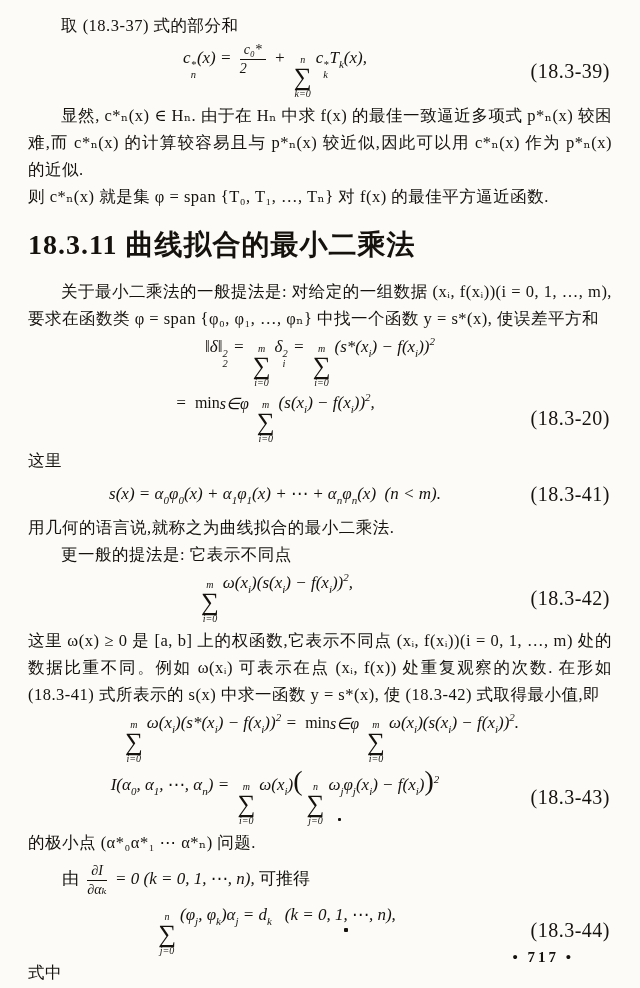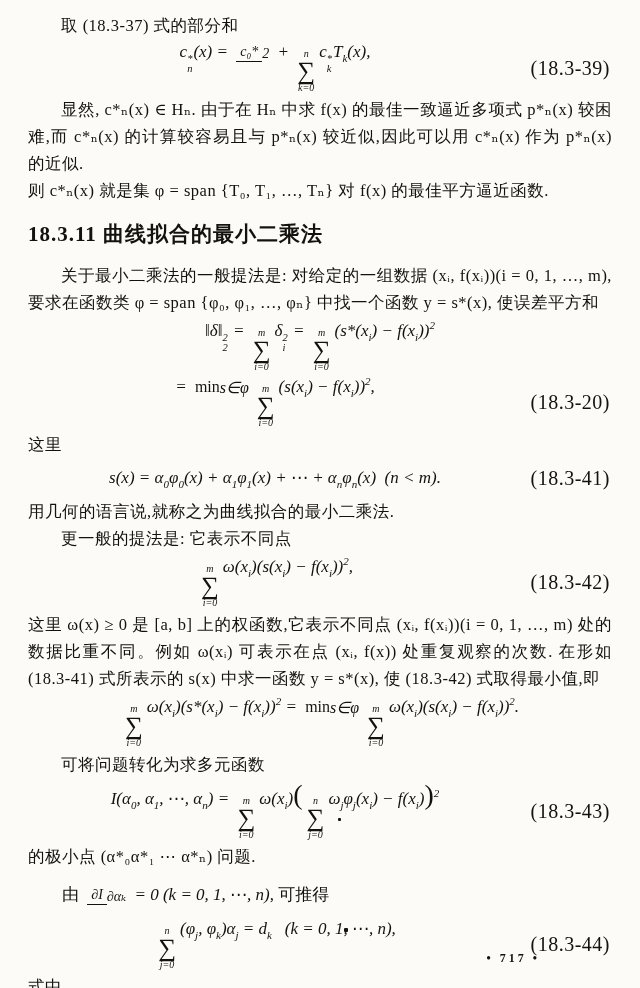--- a/index.html
+++ b/index.html
@@ -9,21 +9,21 @@
     font-family:"Liberation Serif","DejaVu Serif","DejaVu Sans",serif;
     position:relative;
   }
   .page{padding:12px 28px 0 28px;position:relative;}
   .para{
     font-size:16.5px;line-height:27px;margin:0;text-align:justify;
     letter-spacing:0.5px;
   }
   .indent{text-indent:2em;}
   .section-heading{
-    font-size:21px;font-weight:bold;margin:16px 0 14px 0;
+    font-size:28px;font-weight:bold;margin:16px 0 14px 0;
     letter-spacing:1px;
   }
   
   .eq{
     position:relative;display:flex;justify-content:center;align-items:center;
     min-height:46px;margin:3px 0;font-size:17px;font-style:italic;
     padding-right:90px; 
   }
   .eq.no-eqno{padding-right:0;}
   .eq.left-row{justify-content:flex-start;padding-left:2em;padding-right:0;min-height:42px;}
@@ -33,33 +33,33 @@
   }
   
   .m-txt{white-space:pre;}
   .m-rm{font-style:normal;white-space:pre;}
   .m-sum{display:inline-flex;flex-direction:column;align-items:center;margin:0 4px;font-style:normal;}
   .m-sum .m-lim{font-size:10px;line-height:11px;font-style:italic;letter-spacing:0;}
   .m-sum .m-sigma{font-size:25px;line-height:23px;}
   .m-min{display:inline-flex;align-items:center;margin:0 4px;}
   .m-min .m-word{font-style:normal;font-size:16px;line-height:16px;}
   .m-min .m-under{font-size:16px;line-height:11px;font-family:Liberation Serif, serif;}
-  .m-frac{display:inline-flex;flex-direction:row;align-items:flex-end;vertical-align:middle;margin:0 4px;}
+  .m-frac{display:inline-flex;flex-direction:column;align-items:flex-start;vertical-align:middle;margin:0 4px;}
   .m-frac .m-num{border-bottom:1.4px solid #15120e;padding:0 4px 1px 4px;font-size:14px;line-height:16px;}
   .m-frac .m-den{padding-top:1px;font-size:14px;line-height:16px;}
   .m-ss{display:inline-flex;flex-direction:column;align-items:flex-start;vertical-align:-5px;margin-right:1px;}
   .m-ss .m-ss-sup,.m-ss .m-ss-sub{font-size:10.5px;line-height:10px;}
   .m-sub{font-size:11px;vertical-align:-5px;}
   .m-sup{font-size:11px;vertical-align:7px;}
   .m-bigp{font-size:28px;font-weight:400;line-height:1;font-style:normal;transform:scaleY(1.05);}
   
   .footer{
     position:absolute;left:0;right:0;bottom:22px;
-    text-align:right;padding-right:100px;
-    font-size:12px;font-weight:bold;letter-spacing:3px;
+    text-align:right;padding-right:66px;
+    font-size:15px;font-weight:bold;letter-spacing:3px;
   }
   .scan-dot{
     position:absolute;width:4px;height:4px;background:#15120e;border-radius:1px;
   }
   .dot-a{left:344px;top:928px;}
   .dot-b{left:338px;top:818px;width:3px;height:3px;}
 </style>
 </head>
 <body>
 
@@ -152,21 +152,20 @@
         </span><span class="m-txt">ω(x</span><span class="m-sub">i</span><span class="m-txt">)(s*(x</span><span class="m-sub">i</span><span class="m-txt">) − f(x</span><span class="m-sub">i</span><span class="m-txt">))</span><span class="m-sup">2</span><span class="m-txt"> = </span><span class="m-min">
           <span class="m-word">min</span>
           <span class="m-under">s∈φ</span>
         </span><span class="m-sum">
           <span class="m-lim">m</span>
           <span class="m-sigma">∑</span>
           <span class="m-lim">i=0</span>
         </span><span class="m-txt">ω(x</span><span class="m-sub">i</span><span class="m-txt">)(s(x</span><span class="m-sub">i</span><span class="m-txt">) − f(x</span><span class="m-sub">i</span><span class="m-txt">))</span><span class="m-sup">2</span><span class="m-txt">.</span></span>
   </div>
 
-  <p class="para indent">可将问题转化为求多元函数</p>
 
   <div class="eq">
     <span><span class="m-txt">I(α</span><span class="m-sub">0</span><span class="m-txt">, α</span><span class="m-sub">1</span><span class="m-txt">, ⋯, α</span><span class="m-sub">n</span><span class="m-txt">) = </span><span class="m-sum">
           <span class="m-lim">m</span>
           <span class="m-sigma">∑</span>
           <span class="m-lim">i=0</span>
         </span><span class="m-txt">ω(x</span><span class="m-sub">i</span><span class="m-txt">)</span><span class="m-bigp">(</span><span class="m-sum">
           <span class="m-lim">n</span>
           <span class="m-sigma">∑</span>
           <span class="m-lim">j=0</span>

